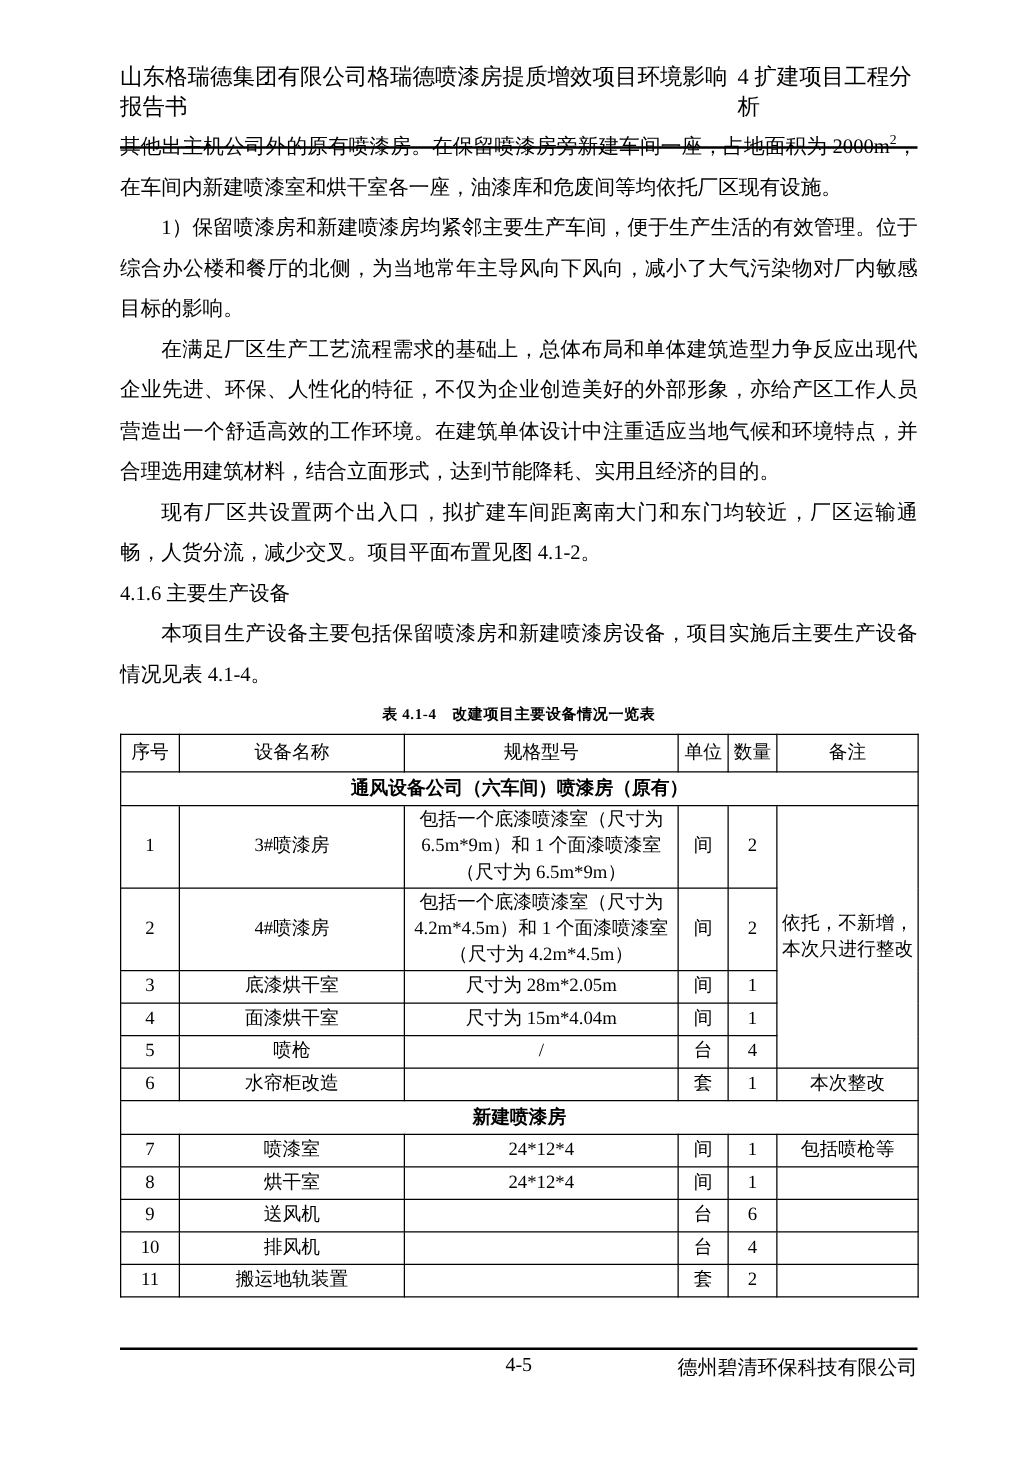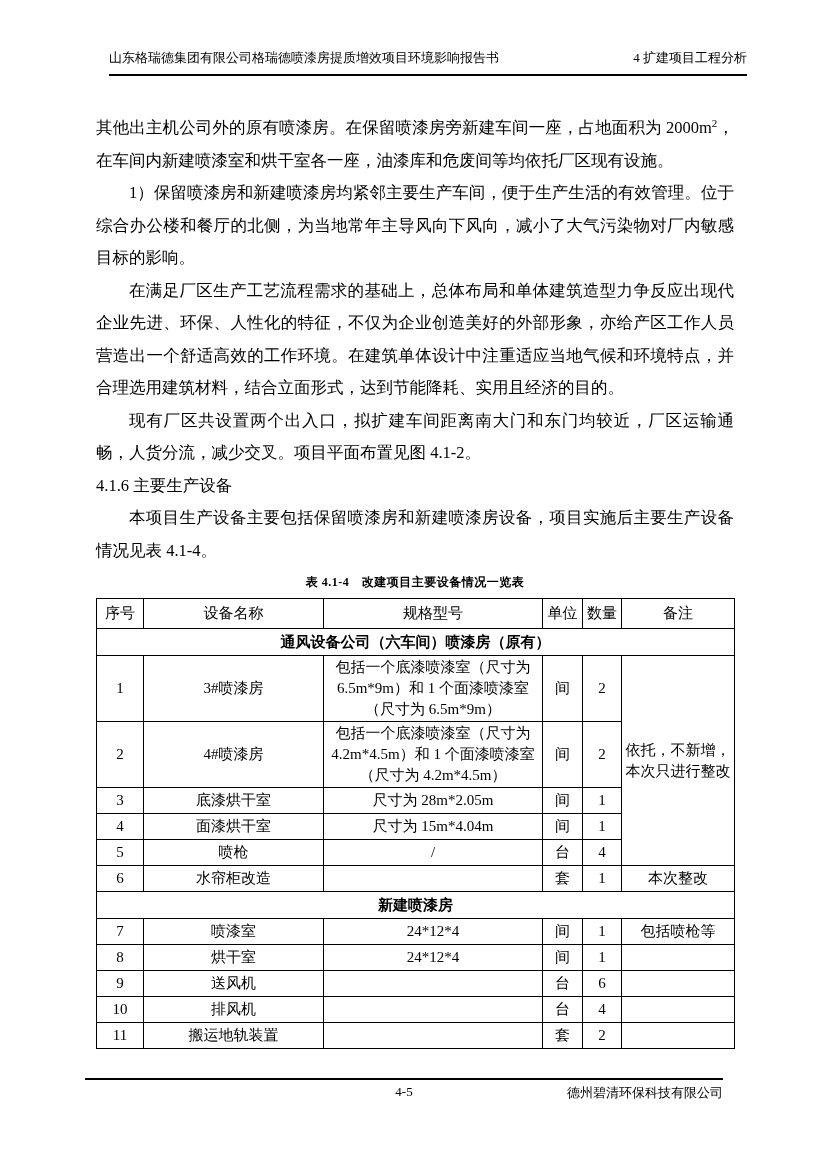--- a/index.html
+++ b/index.html
@@ -15,28 +15,27 @@
     overflow: hidden;
   }
   .header {
     position: absolute;
     top: 49px;
     left: 96px;
     width: 638px;
     display: flex;
     justify-content: space-between;
     align-items: flex-end;
-    font-size: 13px;
-    padding-bottom: 7px;
+    font-size: 18px;
+    padding-bottom: 20px;
     border-bottom: 2px solid #000;
-    margin-left: 13px;
   }
   .content {
     position: absolute;
-    top: 112px;
+    top: 101px;
     left: 96px;
     width: 638px;
   }
   .content p {
     font-size: 16.5px;
     line-height: 32.5px;
     text-align: justify;
     text-indent: 2em;
   }
   .content p.noindent { text-indent: 0; }
@@ -63,25 +62,25 @@
     line-height: 21px;
     padding: 1px 3px;
   }
   tr.h-head { height: 30px; }
   tr.h-sec  { height: 27px; font-family: Liberation Serif, serif; }
   tr.h-std  { height: 26px; }
   tr.section td { font-weight: bold; }
   .footer {
     position: absolute;
     top: 1078px;
-    left: 85px;
+    left: 96px;
     width: 638px;
     border-top: 2px solid #000;
     padding-top: 4px;
-    font-size: 13px;
+    font-size: 16px;
     height: 24px;
     padding-left: 28px;
   }
   .footer .pageno {
     position: absolute;
     left: 0; right: 0;
     text-align: center;
   }
   .footer .company {
     position: absolute;

